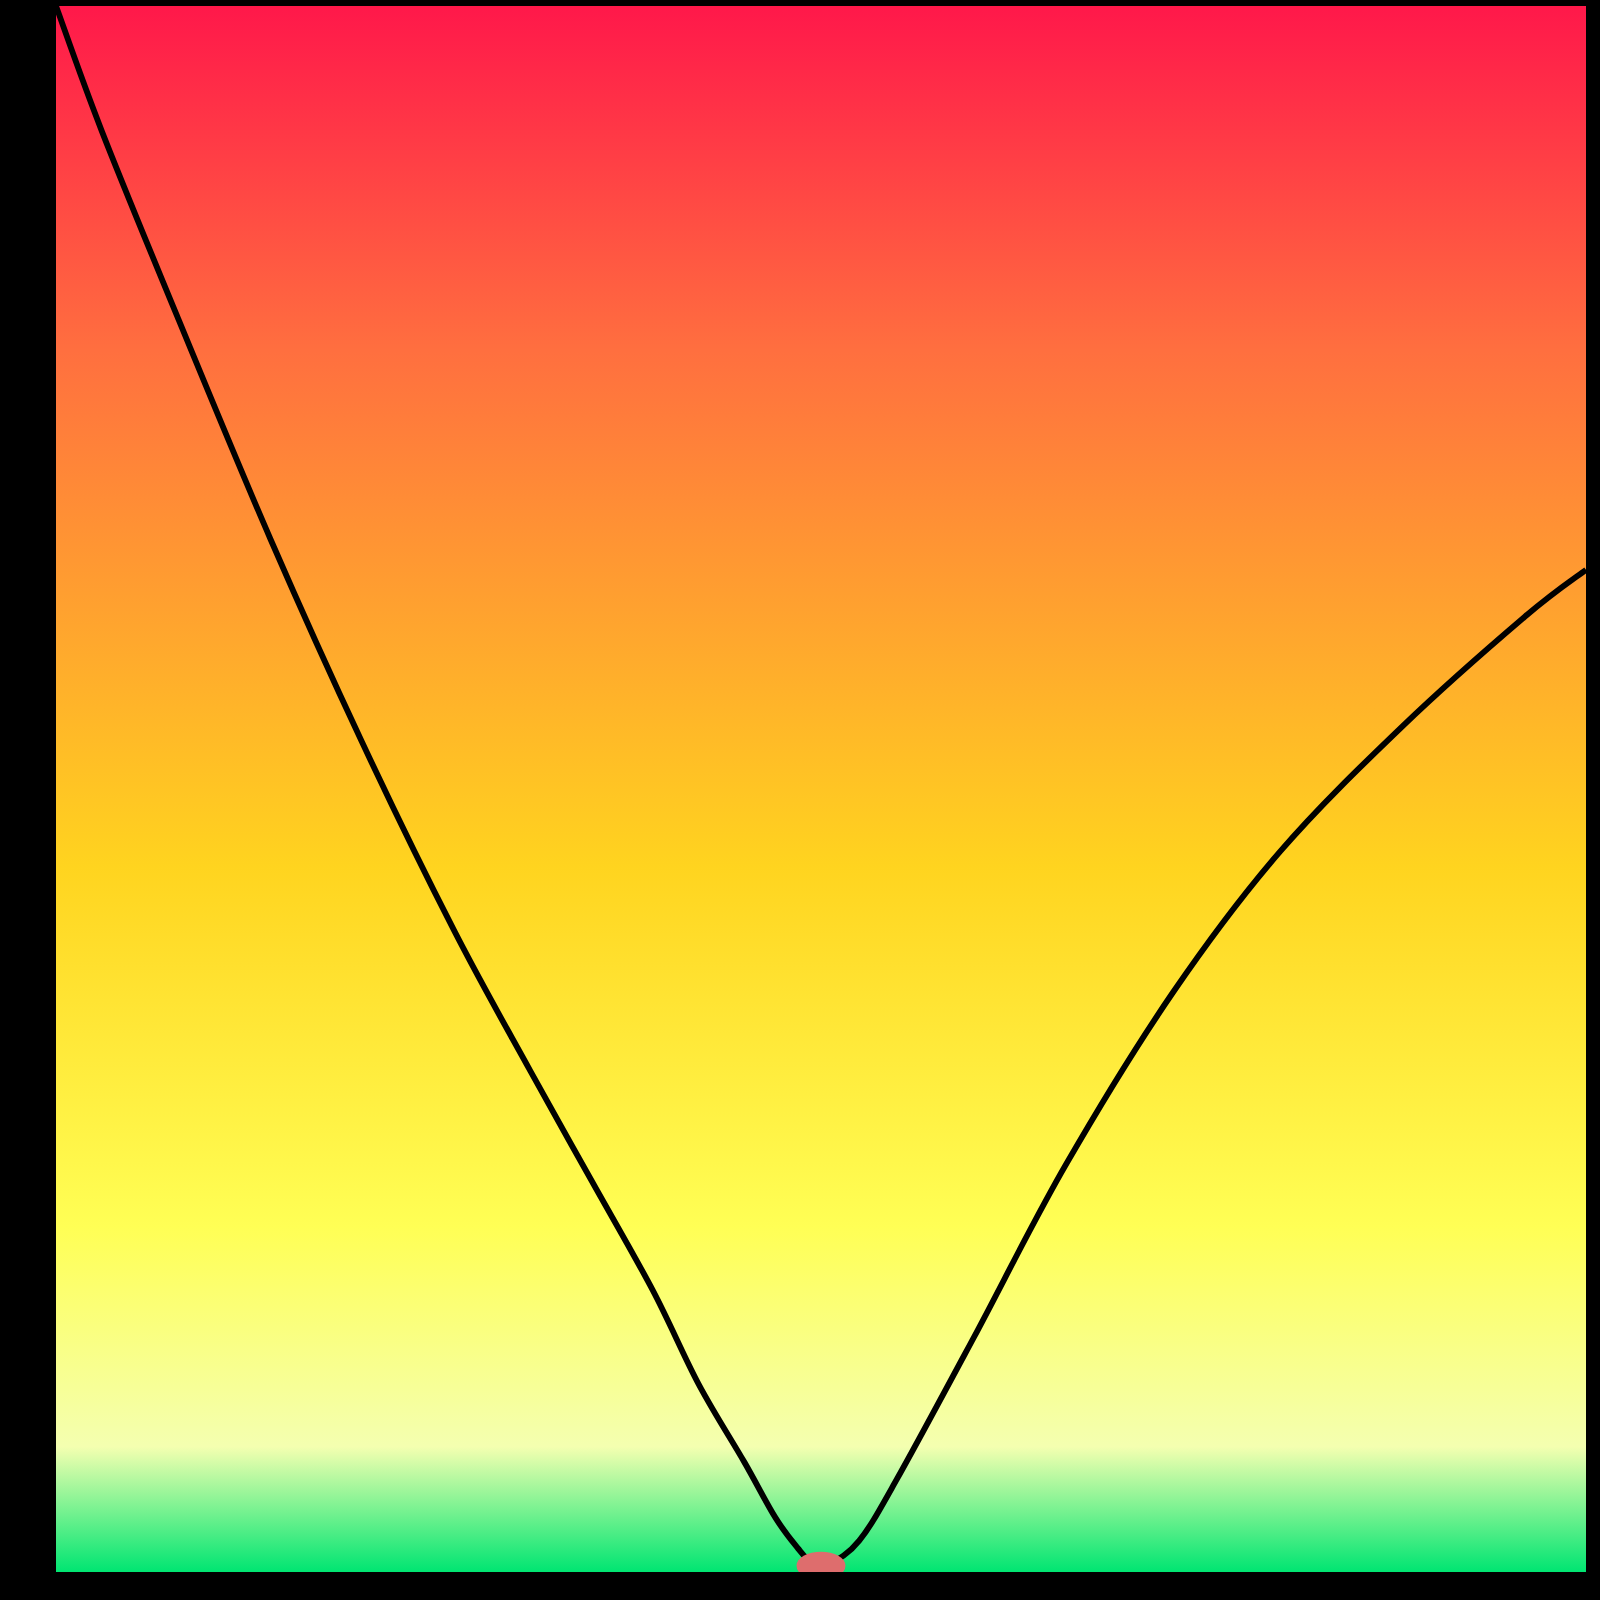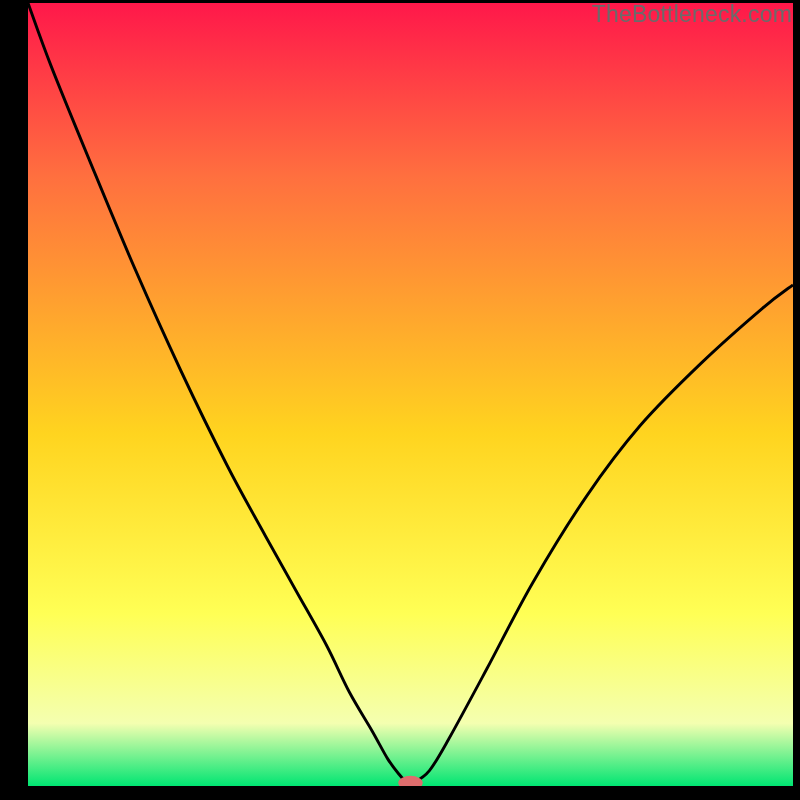--- a/index.html
+++ b/index.html
@@ -46,14 +46,13 @@
         <stop offset="0.55" stop-color="#ffd41f"></stop>
         <stop offset="0.78" stop-color="#ffff55"></stop>
         <stop offset="0.92" stop-color="#f4ffb0"></stop>
         <stop offset="1" stop-color="#00e572"></stop>
       </linearGradient>
     </defs>
     <rect x="0" y="0" width="100" height="100" fill="url(#bg-grad)"></rect>
     <path id="bottleneck-curve" fill="none" stroke-width="0.38" stroke-linejoin="round" stroke="#000000" d="M 0.000 0.000 C 0.500 1.333, 1.667 4.667, 3.000 8.000 C 4.333 11.333, 6.167 15.667, 8.000 20.000 C 9.833 24.333, 12.000 29.500, 14.000 34.000 C 16.000 38.500, 18.000 42.833, 20.000 47.000 C 22.000 51.167, 24.167 55.500, 26.000 59.000 C 27.833 62.500, 29.500 65.333, 31.000 68.000 C 32.500 70.667, 33.667 72.667, 35.000 75.000 C 36.333 77.333, 37.833 79.833, 39.000 82.000 C 40.167 84.167, 41.000 86.167, 42.000 88.000 C 43.000 89.833, 44.167 91.583, 45.000 93.000 C 45.833 94.417, 46.417 95.583, 47.000 96.500 C 47.583 97.417, 48.083 98.000, 48.500 98.500 C 48.917 99.000, 49.167 99.333, 49.500 99.500 C 49.833 99.667, 50.000 99.750, 50.500 99.500 C 51.000 99.250, 51.750 98.917, 52.500 98.000 C 53.250 97.083, 53.750 96.167, 55.000 94.000 C 56.250 91.833, 58.167 88.333, 60.000 85.000 C 61.833 81.667, 63.833 77.667, 66.000 74.000 C 68.167 70.333, 70.667 66.333, 73.000 63.000 C 75.333 59.667, 77.500 56.833, 80.000 54.000 C 82.500 51.167, 85.333 48.500, 88.000 46.000 C 90.667 43.500, 94.000 40.667, 96.000 39.000 C 98.000 37.333, 99.333 36.500, 100.000 36.000"></path>
     <ellipse id="min-marker" rx="1.6" ry="0.9" fill="#de6d6d" cx="50.000" cy="99.600"></ellipse>
   </svg>
-  <div class="watermark">TheBottleneck.com</div>
 </div>
 
 </body></html>

